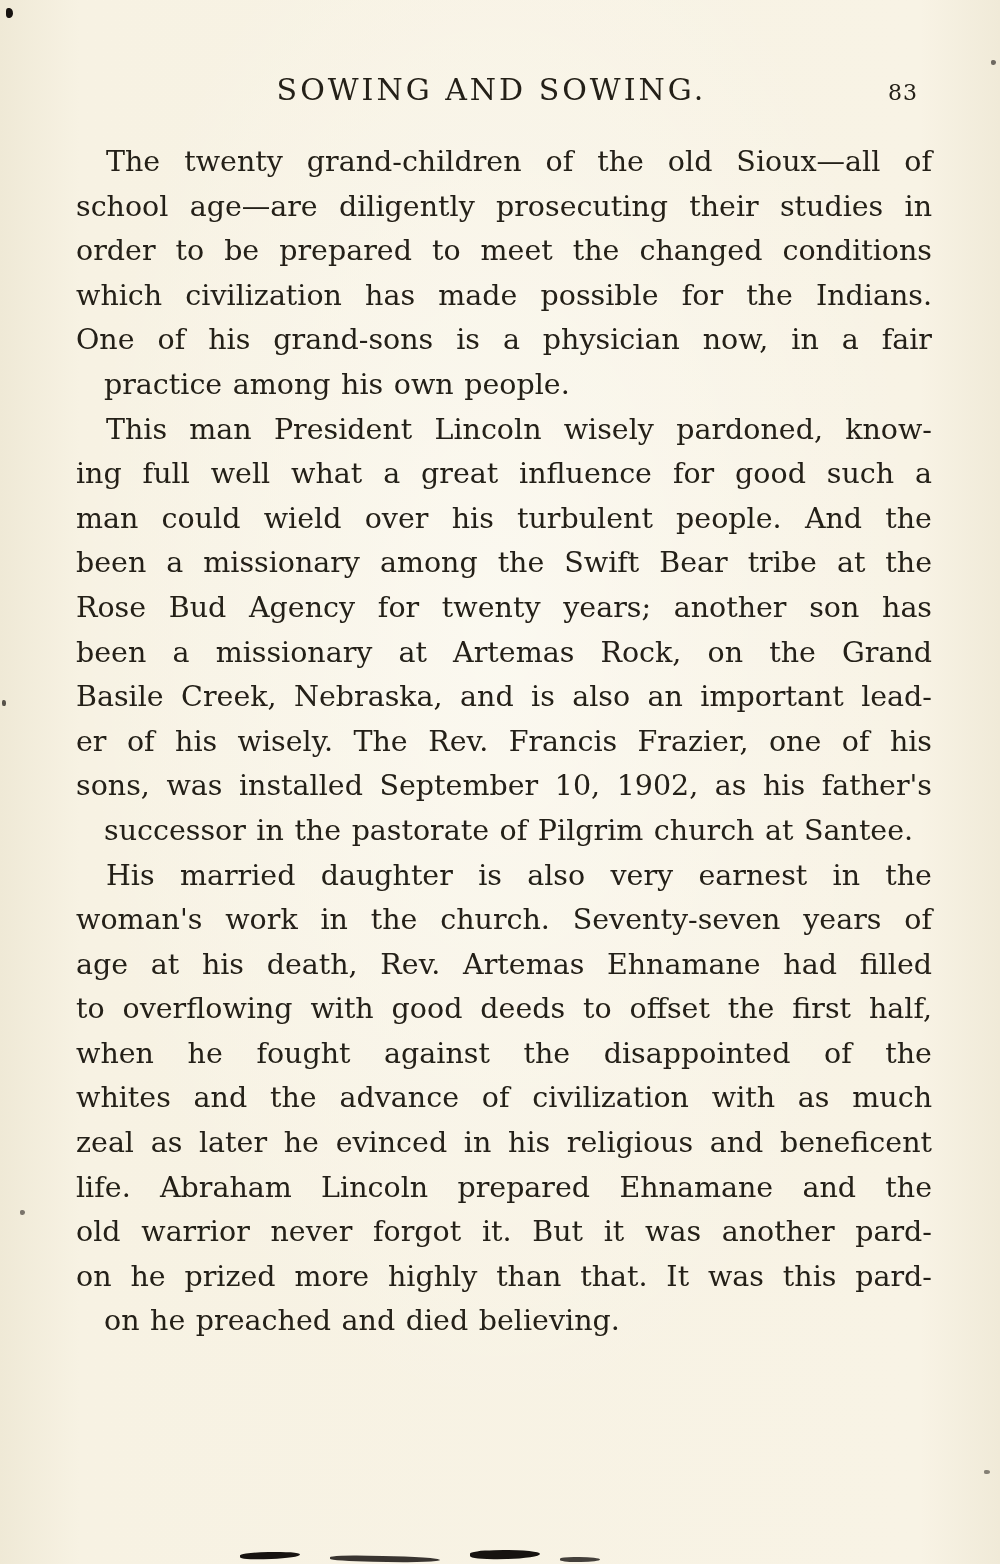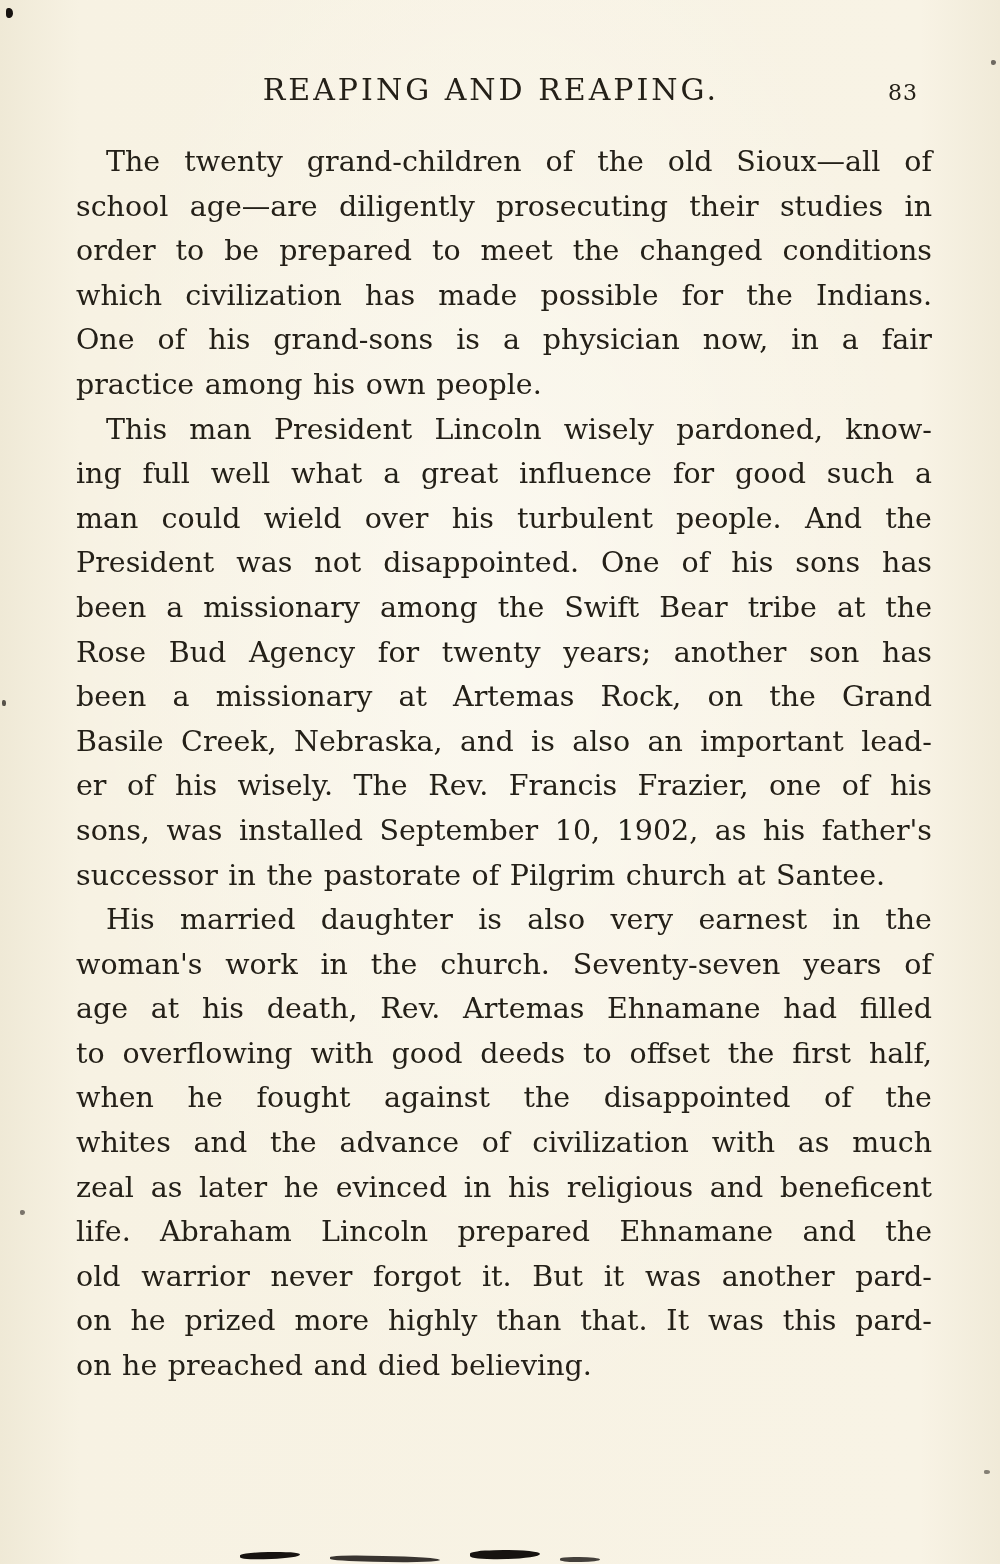--- a/index.html
+++ b/index.html
@@ -60,20 +60,21 @@
     text-align: justify;
     text-align-last: justify;
     word-spacing: 1.5px;
     white-space: normal;
   }
   .line.first {
     text-indent: 30px;
   }
   .line.last {
     text-align-last: left;
+    margin-left: 28px;
   }
   
   .speck {
     position: absolute;
     background: #171310;
     border-radius: 40% 60% 55% 45%;
   }
   .s1 { left: 6px;  top: 8px;    width: 7px;  height: 10px; }
   .s2 { left: 2px;  top: 700px;  width: 4px;  height: 6px;  opacity: .7; }
   .s3 { left: 240px; top: 1552px; width: 60px; height: 7px; transform: rotate(-2deg); }
@@ -83,38 +84,37 @@
   .s7 { right: 4px; top: 60px;   width: 5px;  height: 5px;  opacity: .6; }
   .s8 { left: 20px; top: 1210px; width: 5px;  height: 5px;  opacity: .55; }
   .s9 { right: 10px; top: 1470px; width: 6px; height: 4px;  opacity: .5; }
 </style>
 </head>
 <body>
 
 <div class="page">
 
   <div class="running-head">
-    <span class="running-title">REAPING AND REAPING.</span>
+    <span class="running-title">SOWING AND SOWING.</span>
     <span class="page-number">83</span>
   </div>
 
   <div class="text-block">
       <div class="paragraph">
         <div class="line first">The twenty grand-children of the old Sioux—all of</div>
         <div class="line">school age—are diligently prosecuting their studies in</div>
         <div class="line">order to be prepared to meet the changed conditions</div>
         <div class="line">which civilization has made possible for the Indians.</div>
         <div class="line">One of his grand-sons is a physician now, in a fair</div>
         <div class="line last">practice among his own people.</div>
       </div>
       <div class="paragraph">
         <div class="line first">This man President Lincoln wisely pardoned, know-</div>
         <div class="line">ing full well what a great influence for good such a</div>
         <div class="line">man could wield over his turbulent people.  And the</div>
-        <div class="line">President was not disappointed.  One of his sons has</div>
         <div class="line">been a missionary among the Swift Bear tribe at the</div>
         <div class="line">Rose Bud Agency for twenty years; another son has</div>
         <div class="line">been a missionary at Artemas Rock, on the Grand</div>
         <div class="line">Basile Creek, Nebraska, and is also an important lead-</div>
         <div class="line">er of his wisely.  The Rev. Francis Frazier, one of his</div>
         <div class="line">sons, was installed September 10, 1902, as his father's</div>
         <div class="line last">successor in the pastorate of Pilgrim church at Santee.</div>
       </div>
       <div class="paragraph">
         <div class="line first">His married daughter is also very earnest in the</div>

